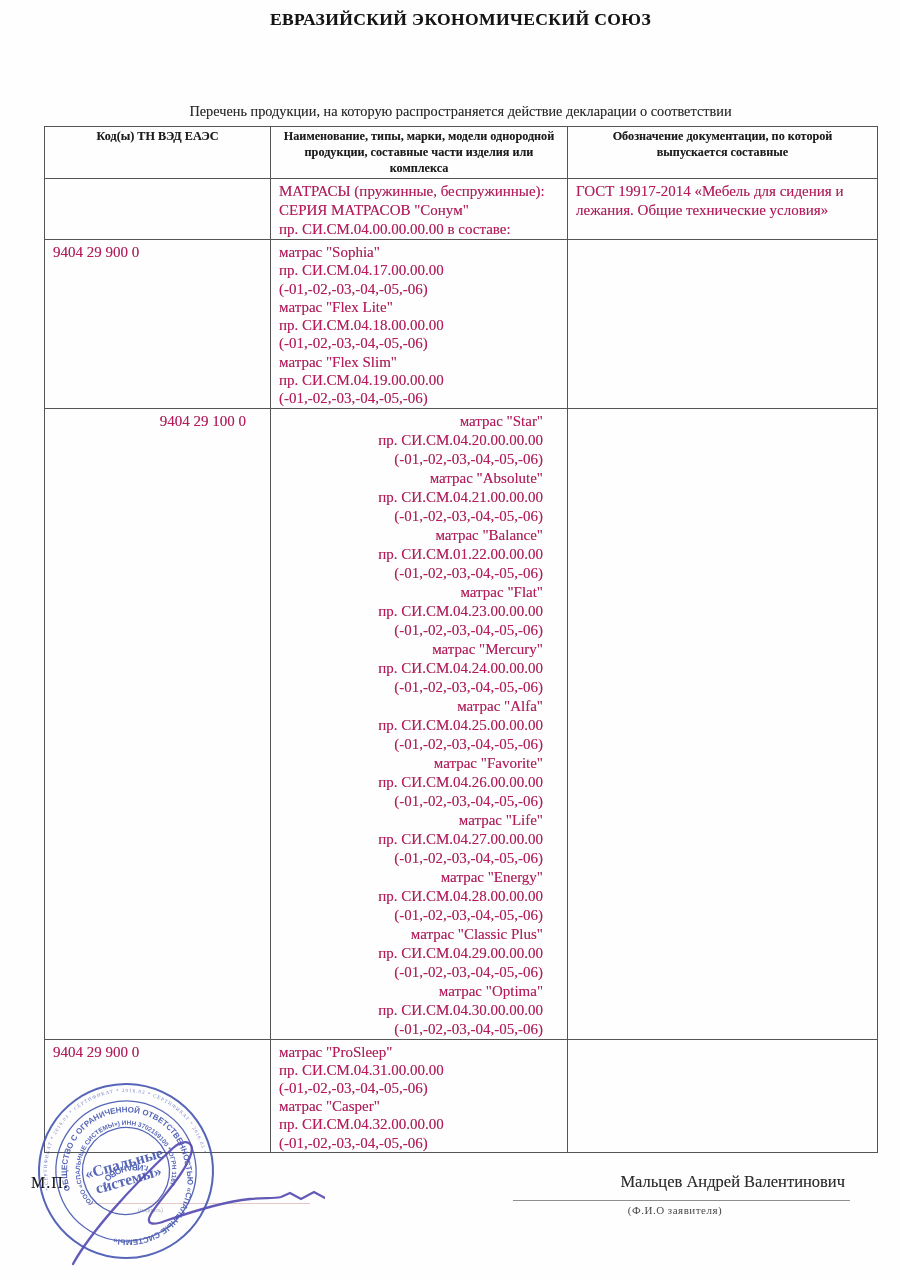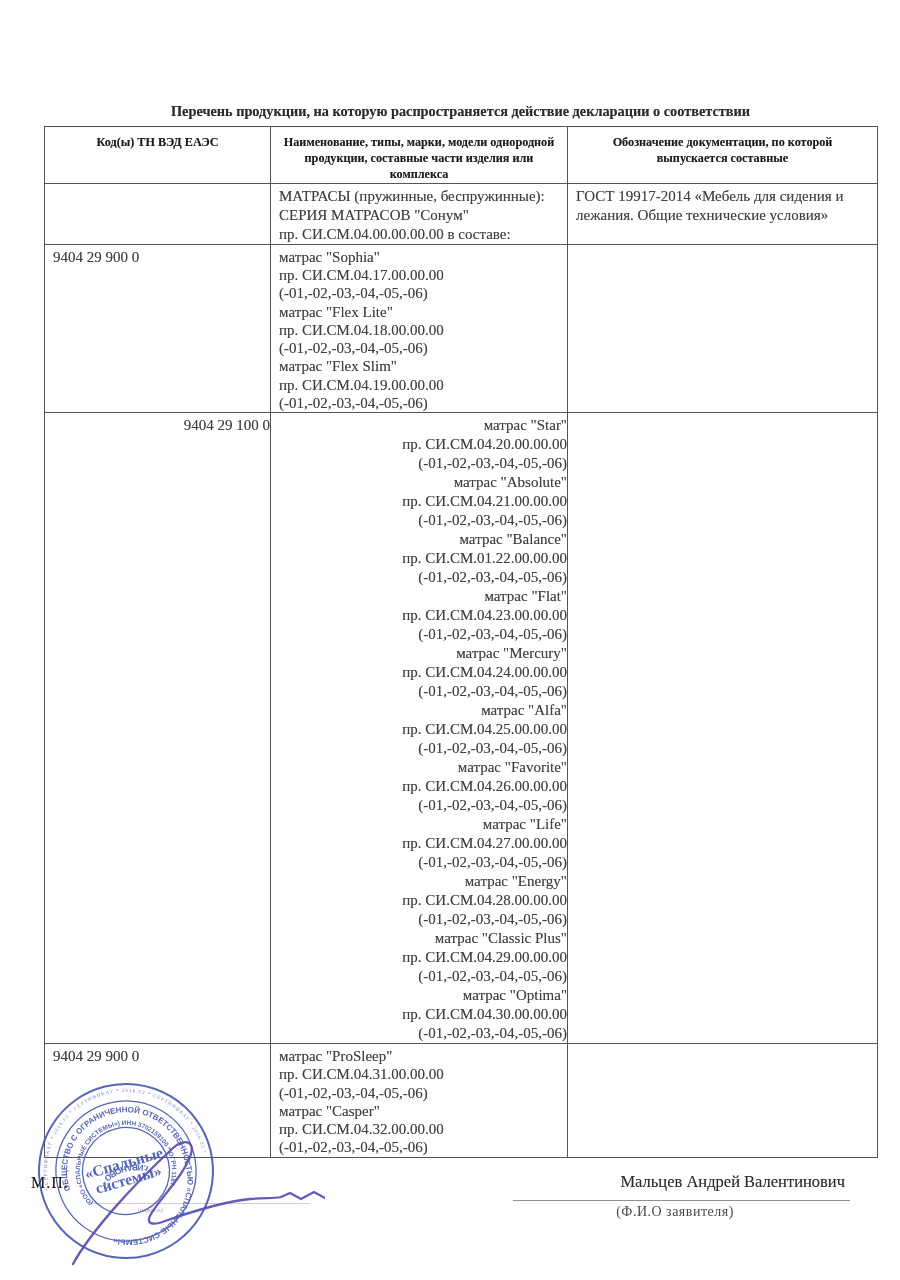--- a/index.html
+++ b/index.html
@@ -8,60 +8,61 @@
     background:#fefefe;overflow:hidden;
     font-family:"Liberation Serif","DejaVu Serif",serif;
     color:#2e2e2e;
   }
   .blur{text-shadow:0 0 .6px rgba(50,50,50,.45);}
   
   .hdr{position:absolute;left:44px;width:833px;text-align:center;color:#141414;}
   .t1{top:9px;font-size:17.5px;font-weight:bold;letter-spacing:.4px;}
   .t2{top:37px;font-size:17.5px;font-weight:bold;}
   .t3{top:62px;font-size:16.8px;font-weight:bold;}
-  .sub{top:103px;font-size:14.3px;font-weight:bold;color:#2b2b2b;}
+  .sub{top:103px;font-size:14.3px;font-weight:normal;color:#2b2b2b;}
   
   table.doc{
     position:absolute;left:44px;top:126px;width:833px;
     border-collapse:collapse;table-layout:fixed;
   }
   table.doc col.c1{width:226px;}
   table.doc col.c2{width:297px;}
   table.doc col.c3{width:310px;}
   table.doc th,table.doc td{
     border:1px solid #555;vertical-align:top;overflow:hidden;
     box-sizing:border-box;background:transparent;
   }
   table.doc th{
-    height:52px;padding:7px 6px 0 6px;text-align:center;
+    height:52px;padding:1px 6px 0 6px;text-align:center;
     font-size:12.2px;line-height:16.2px;font-weight:bold;color:#1c1c1c;
   }
-  table.doc td{padding:3px 0 0 8px;font-size:15px;color:#404040;}
+  table.doc td{padding:3px 24px 0 8px;font-size:15px;color:#be185d;}
   td.code{padding-left:6px;}
   tr.r0 td{height:60px;line-height:19px;}
   tr.r1 td{height:168px;line-height:18.3px;}
   tr.r2 td{height:630px;line-height:19px;text-align:right;}
   tr.r3 td{height:113px;line-height:18.2px;}
   .line{white-space:nowrap;}
   
   .mp{position:absolute;left:31px;top:1174px;font-size:16px;letter-spacing:1px;color:#1e1e1e;z-index:8;}
   .sig-line{position:absolute;left:88px;top:1203px;width:222px;height:1px;background:rgba(195,125,125,.42);z-index:4;}
   .sig-cap{position:absolute;left:138px;top:1207px;font-size:6px;color:#7d7890;opacity:.65;z-index:4;}
   .fio-name{position:absolute;left:505px;top:1172px;width:340px;text-align:right;font-size:16.5px;color:#2d2d2d;}
   .fio-line{position:absolute;left:513px;top:1200px;width:337px;height:1px;background:#8f8f8f;}
-  .fio-cap{position:absolute;left:505px;top:1204px;width:340px;text-align:center;font-size:14px;color:#4a4a4a;letter-spacing:.5px;}
+  .fio-cap{position:absolute;left:505px;top:1204px;width:340px;text-align:center;font-size:11px;color:#4a4a4a;letter-spacing:.5px;}
   
   .stamp{position:absolute;left:33px;top:1078px;z-index:5;opacity:.88;}
   .signature{position:absolute;left:55px;top:1118px;z-index:7;}
 </style>
 </head>
 <body>
 
 <div class="page">
 
+  <div class="hdr t1 blur">ЕВРАЗИЙСКИЙ ЭКОНОМИЧЕСКИЙ СОЮЗ</div>
   <div class="hdr sub blur">Перечень продукции, на которую распространяется действие декларации о соответствии</div>
 
   <table class="doc blur">
     <colgroup>
         <col class="c1">
         <col class="c2">
         <col class="c3">
       </colgroup>
     <thead>
       <tr>

